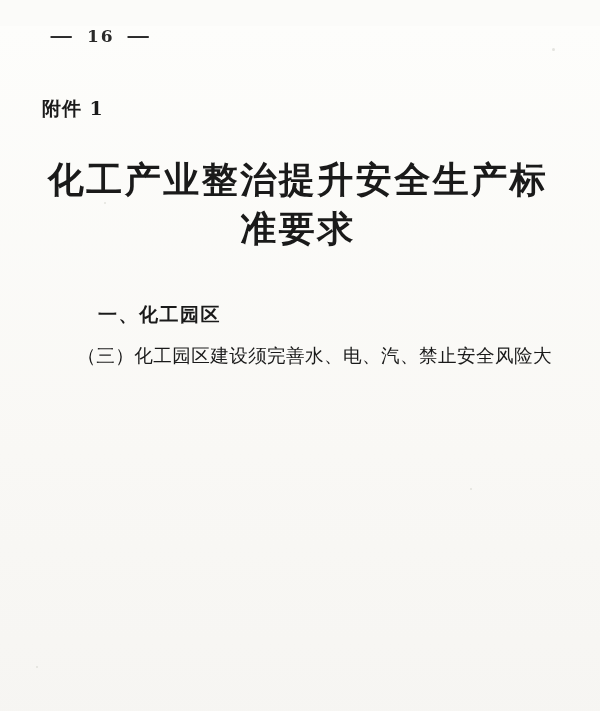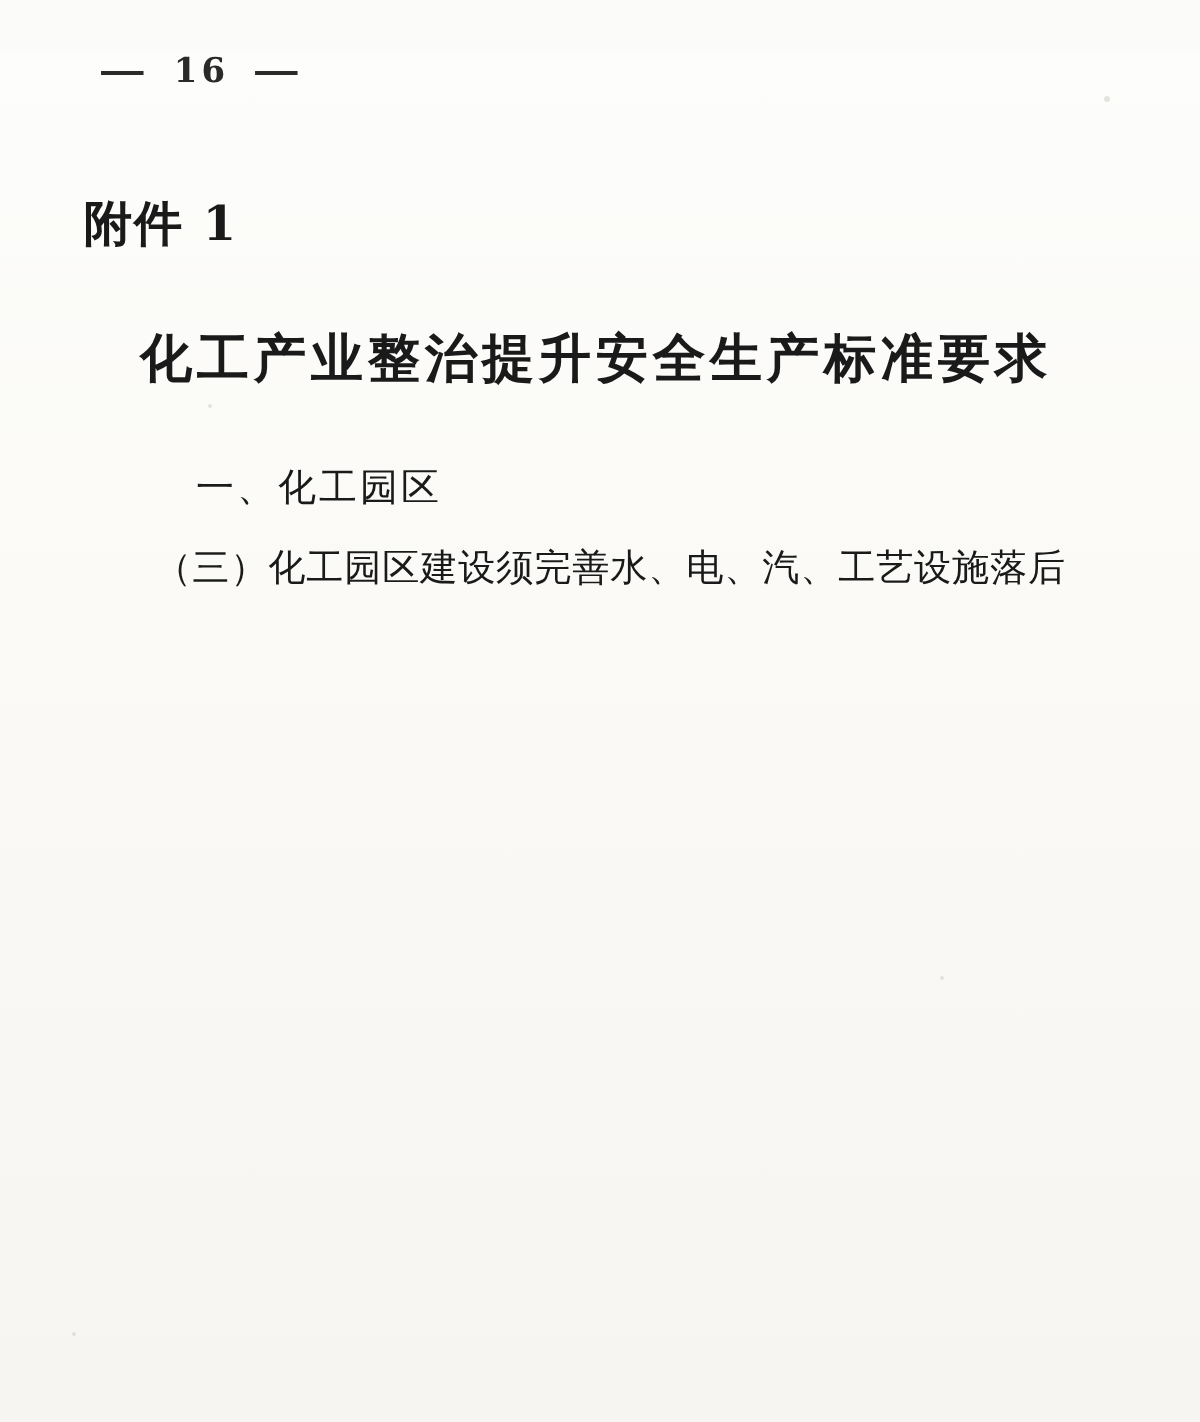--- a/index.html
+++ b/index.html
@@ -39,37 +39,37 @@
     font-family: "DejaVu Serif", "Liberation Serif", serif;
     font-weight: bold;
   }
   .page-number .dash {
     display: inline-block;
     transform: scaleX(1.4);
     margin: 0 7px;
   }
   .attachment-label {
     margin-top: 50px;
-    font-size: 24px;
+    font-size: 19px;
     font-weight: bold;
     letter-spacing: 1px;
     padding-left: 2px;
   }
   .doc-title {
     margin-top: 34px;
     text-align: center;
-    font-size: 26px;
+    font-size: 36px;
     font-weight: bold;
     letter-spacing: 2.5px;
     padding-right: 4px;
   }
   .section-heading {
-    margin-top: 34px;
+    margin-top: 48px;
     font-size: 19px;
-    font-weight: normal;
+    font-weight: bold;
     letter-spacing: 1.5px;
     padding-left: 58px;
   }
   .para {
     margin-top: 12px;
     font-size: 18.6px;
     line-height: 1.74;
     text-align: justify;
     text-justify: inter-ideograph;
     letter-spacing: 0.4px;
@@ -94,15 +94,15 @@
     <span>16</span>
     <span class="dash">—</span>
   </div>
 
   <div class="attachment-label">附件 1</div>
 
   <div class="doc-title">化工产业整治提升安全生产标准要求</div>
 
   <div class="section-heading">一、化工园区</div>
 
-  <div class="para">（三）化工园区建设须完善水、电、汽、工艺设施落后</div>
+  <div class="para">（三）化工园区建设须完善水、电、汽、禁止安全风险大</div>
 
 </div>
 
 </body></html>

